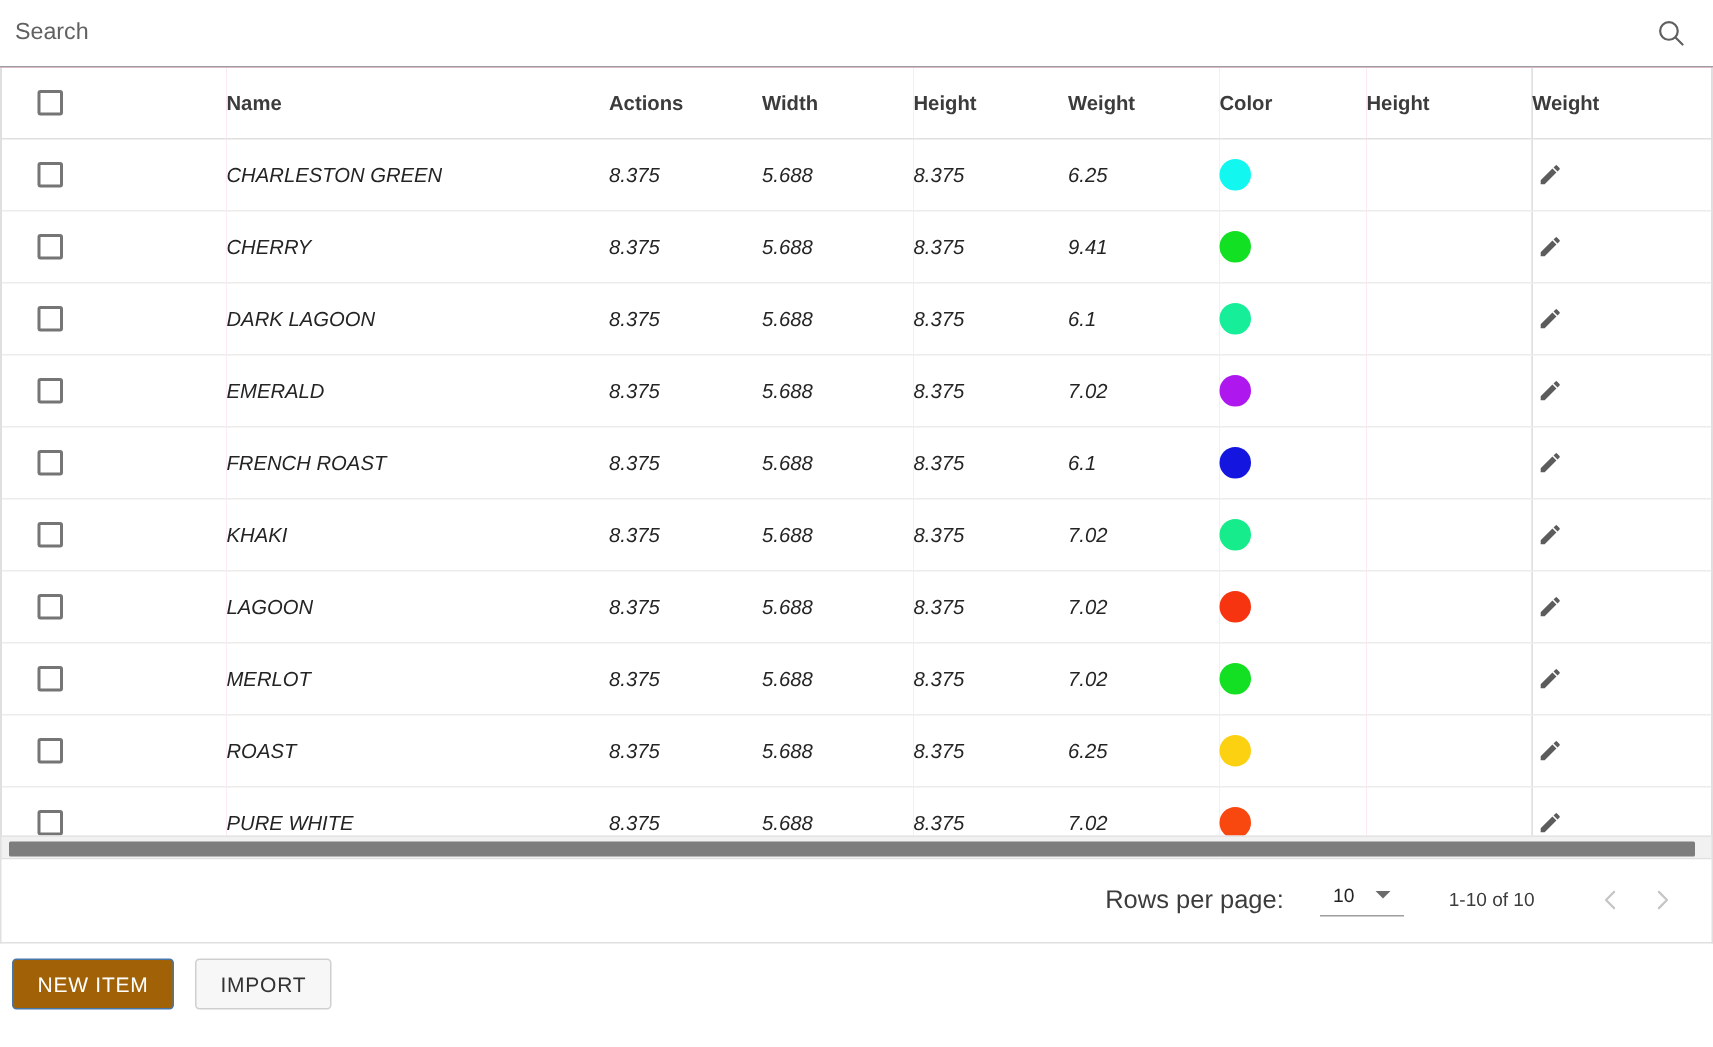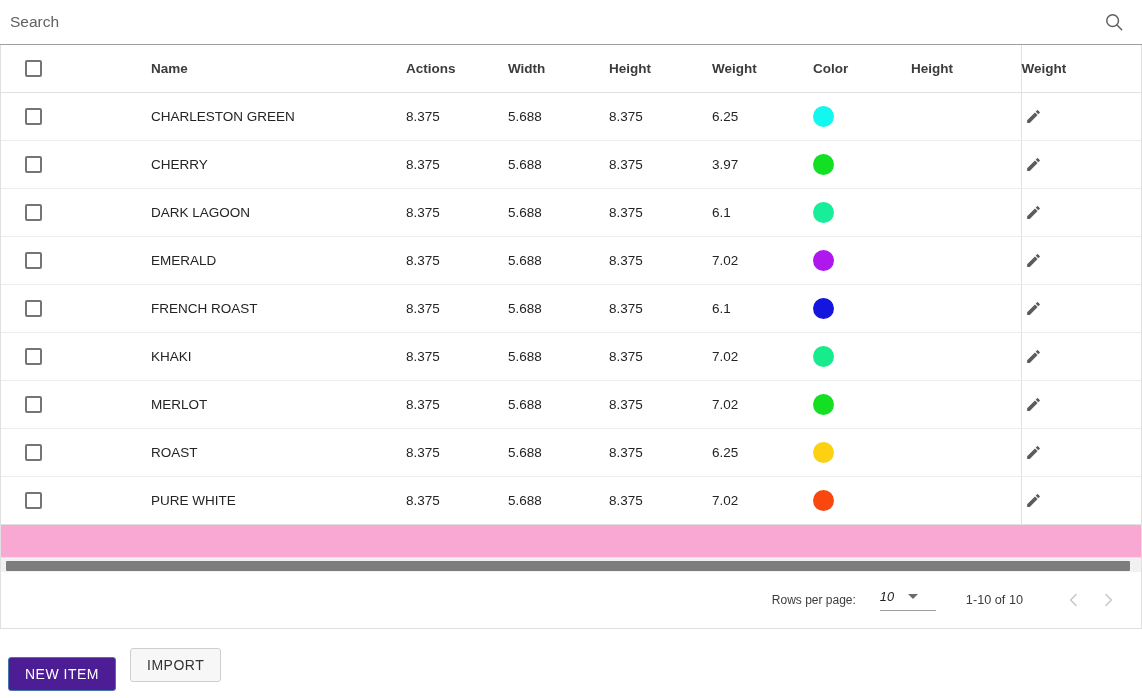--- a/index.html
+++ b/index.html
@@ -71,21 +71,21 @@
     vertical-align: middle;
   }
   thead tr { height: 47px; }
   thead th {
     font-weight: bold;
     font-size: 13.3px;
     color: #3c3c3c;
     border-bottom: 1px solid #e0e0e0;
     background: #fff;
   }
-  tbody tr { height: 48px; }
+  tbody tr { height: 48px; font-style: italic; }
   tbody td {
     border-bottom: 1px solid #ececec;
     font-size: 13.6px;
     color: #242424;
     background: #fff;
   }
   tbody tr:last-child td { border-bottom: 1px solid #e0e0e0; }
 
   
   .col-check  { width: 150px; }
@@ -159,33 +159,32 @@
     align-items: center;
     justify-content: flex-end;
     padding-right: 16px;
     background: #fff;
     border-left: 1px solid #e0e0e0;
     border-right: 1px solid #e0e0e0;
     border-bottom: 1px solid #e0e0e0;
     font-size: 12.6px;
     color: #3f3f3f;
   }
-  .rpp-label { margin-right: 24px; color: #3c3c3c; font-size: 12px; }
+  .rpp-label { margin-right: 24px; color: #3c3c3c; font-size: 17px; }
   .rpp-select {
     min-width: 56px;
     border-bottom: 1px solid #9e9e9e;
     padding-bottom: 6px;
     margin-right: 30px;
     display: flex;
     align-items: center;
-    justify-content: flex-start;
+    justify-content: center;
     cursor: pointer;
     font-size: 12.8px;
     color: #222;
-    font-style: italic;
   }
   .caret {
     width: 0; height: 0;
     border-left: 5px solid transparent;
     border-right: 5px solid transparent;
     border-top: 5px solid #6b6b6b;
     margin-left: 14px;
   }
   .range-label { margin-right: 34px; color: #3c3c3c; font-size: 12.7px; }
   .page-btn {
@@ -272,21 +271,21 @@
                     <path d="M3 17.25V21h3.75L17.8 9.94l-3.75-3.75L3 17.25zM20.7 7.04a1 1 0 000-1.41l-2.34-2.34a1 1 0 00-1.41 0l-1.83 1.83 3.75 3.75 1.83-1.83z"></path>
                   </svg>
                 </span></td>
             </tr>
             <tr>
               <td class="col-check cell-pad-check"><span class="checkbox"></span></td>
               <td class="col-name">CHERRY</td>
               <td class="col-length">8.375</td>
               <td class="col-width">5.688</td>
               <td class="col-height">8.375</td>
-              <td class="col-weight">3.97</td>
+              <td class="col-weight">9.41</td>
               <td class="col-color"><span class="color-dot" style="background: rgb(18, 224, 35);"></span></td>
               <td class="col-comment"></td>
               <td class="col-actions actions-cell"><span class="edit-icon">
                   <svg width="17" height="17" viewBox="0 0 24 24" fill="#5c5c5c">
                     <path d="M3 17.25V21h3.75L17.8 9.94l-3.75-3.75L3 17.25zM20.7 7.04a1 1 0 000-1.41l-2.34-2.34a1 1 0 00-1.41 0l-1.83 1.83 3.75 3.75 1.83-1.83z"></path>
                   </svg>
                 </span></td>
             </tr>
             <tr>
               <td class="col-check cell-pad-check"><span class="checkbox"></span></td>
@@ -334,20 +333,35 @@
                 </span></td>
             </tr>
             <tr>
               <td class="col-check cell-pad-check"><span class="checkbox"></span></td>
               <td class="col-name">KHAKI</td>
               <td class="col-length">8.375</td>
               <td class="col-width">5.688</td>
               <td class="col-height">8.375</td>
               <td class="col-weight">7.02</td>
               <td class="col-color"><span class="color-dot" style="background: rgb(22, 236, 139);"></span></td>
+              <td class="col-comment"></td>
+              <td class="col-actions actions-cell"><span class="edit-icon">
+                  <svg width="17" height="17" viewBox="0 0 24 24" fill="#5c5c5c">
+                    <path d="M3 17.25V21h3.75L17.8 9.94l-3.75-3.75L3 17.25zM20.7 7.04a1 1 0 000-1.41l-2.34-2.34a1 1 0 00-1.41 0l-1.83 1.83 3.75 3.75 1.83-1.83z"></path>
+                  </svg>
+                </span></td>
+            </tr>
+            <tr>
+              <td class="col-check cell-pad-check"><span class="checkbox"></span></td>
+              <td class="col-name">LAGOON</td>
+              <td class="col-length">8.375</td>
+              <td class="col-width">5.688</td>
+              <td class="col-height">8.375</td>
+              <td class="col-weight">7.02</td>
+              <td class="col-color"><span class="color-dot" style="background: rgb(246, 52, 16);"></span></td>
               <td class="col-comment"></td>
               <td class="col-actions actions-cell"><span class="edit-icon">
                   <svg width="17" height="17" viewBox="0 0 24 24" fill="#5c5c5c">
                     <path d="M3 17.25V21h3.75L17.8 9.94l-3.75-3.75L3 17.25zM20.7 7.04a1 1 0 000-1.41l-2.34-2.34a1 1 0 00-1.41 0l-1.83 1.83 3.75 3.75 1.83-1.83z"></path>
                   </svg>
                 </span></td>
             </tr>
             <tr>
               <td class="col-check cell-pad-check"><span class="checkbox"></span></td>
               <td class="col-name">MERLOT</td>
@@ -414,17 +428,17 @@
       </svg>
     </span>
     <span class="page-btn">
       <svg width="20" height="20" viewBox="0 0 24 24">
         <polyline points="9.5,5.5 16,12 9.5,18.5" fill="none" stroke="#4a4a4a" stroke-width="1.7" stroke-linecap="round" stroke-linejoin="round"></polyline>
       </svg>
     </span>
   </div>
 
   <div class="footer">
-    <button class="btn btn-primary" style="background: #4c1d95; border-color: rgb(70, 119, 168); margin-top: 18px;">NEW ITEM</button>
+    <button class="btn btn-primary" style="background: #a16207; border-color: rgb(70, 119, 168);">NEW ITEM</button>
     <button class="btn btn-default">IMPORT</button>
   </div>
 
 </div>
 
 </body></html>

